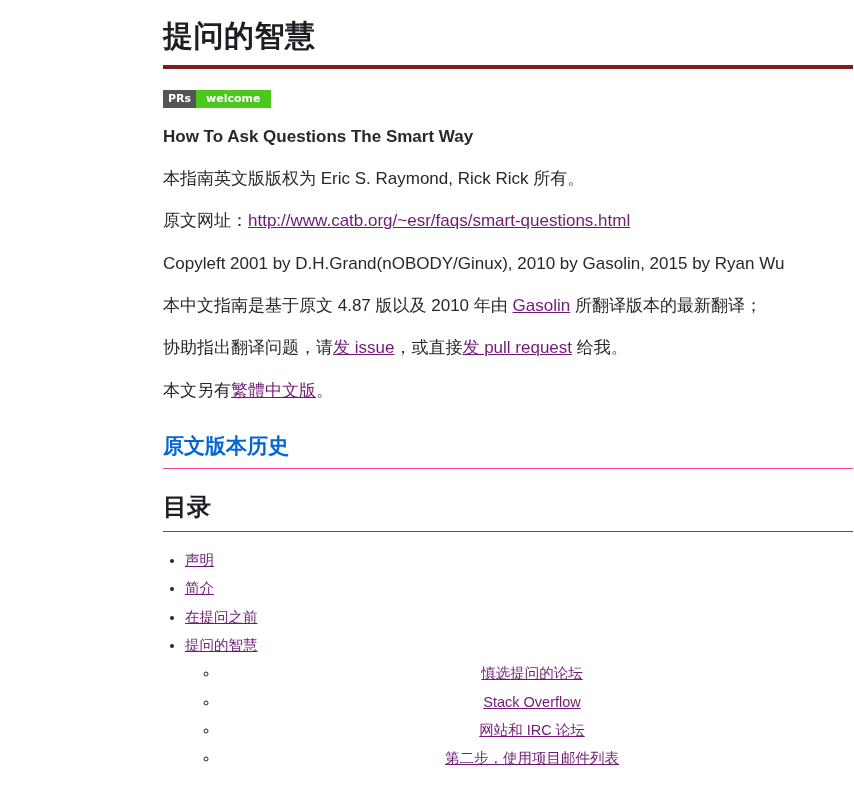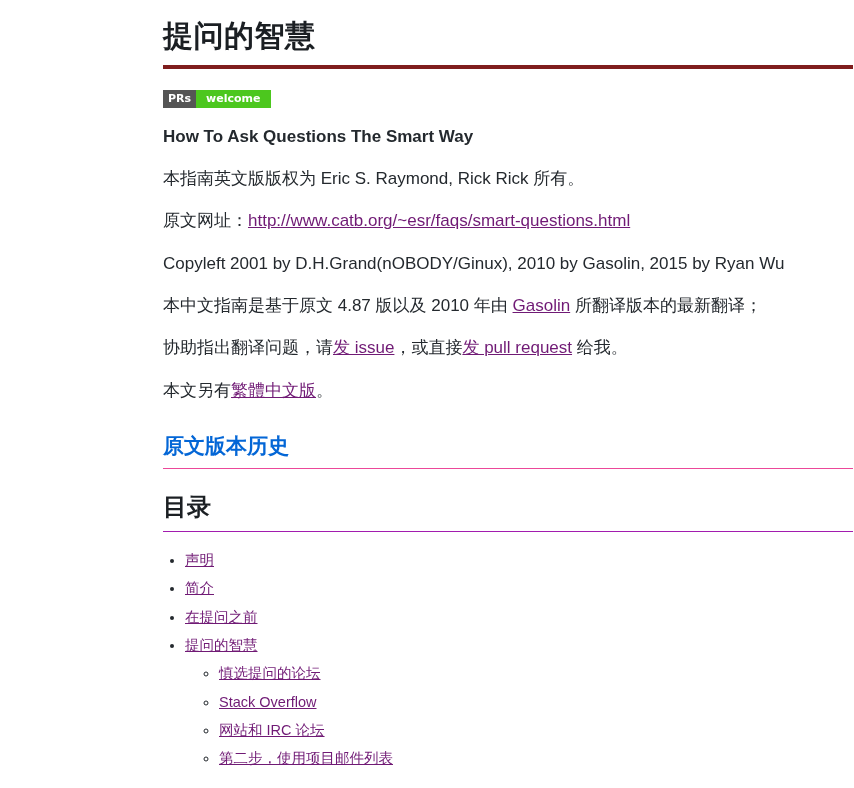--- a/index.html
+++ b/index.html
@@ -100,20 +100,21 @@
   }
   ul.toc-list > li {
     font-size: 14.5px;
     line-height: 1.95;
     color: #24292e;
   }
   ul.toc-sub {
     margin: 0;
     padding-left: 34px;
     list-style-type: circle;
+    text-align: center;
   }
   ul.toc-sub > li {
     font-size: 14.5px;
     line-height: 1.95;
   }
 </style>
 </head>
 <body>
 
 <div class="page">

